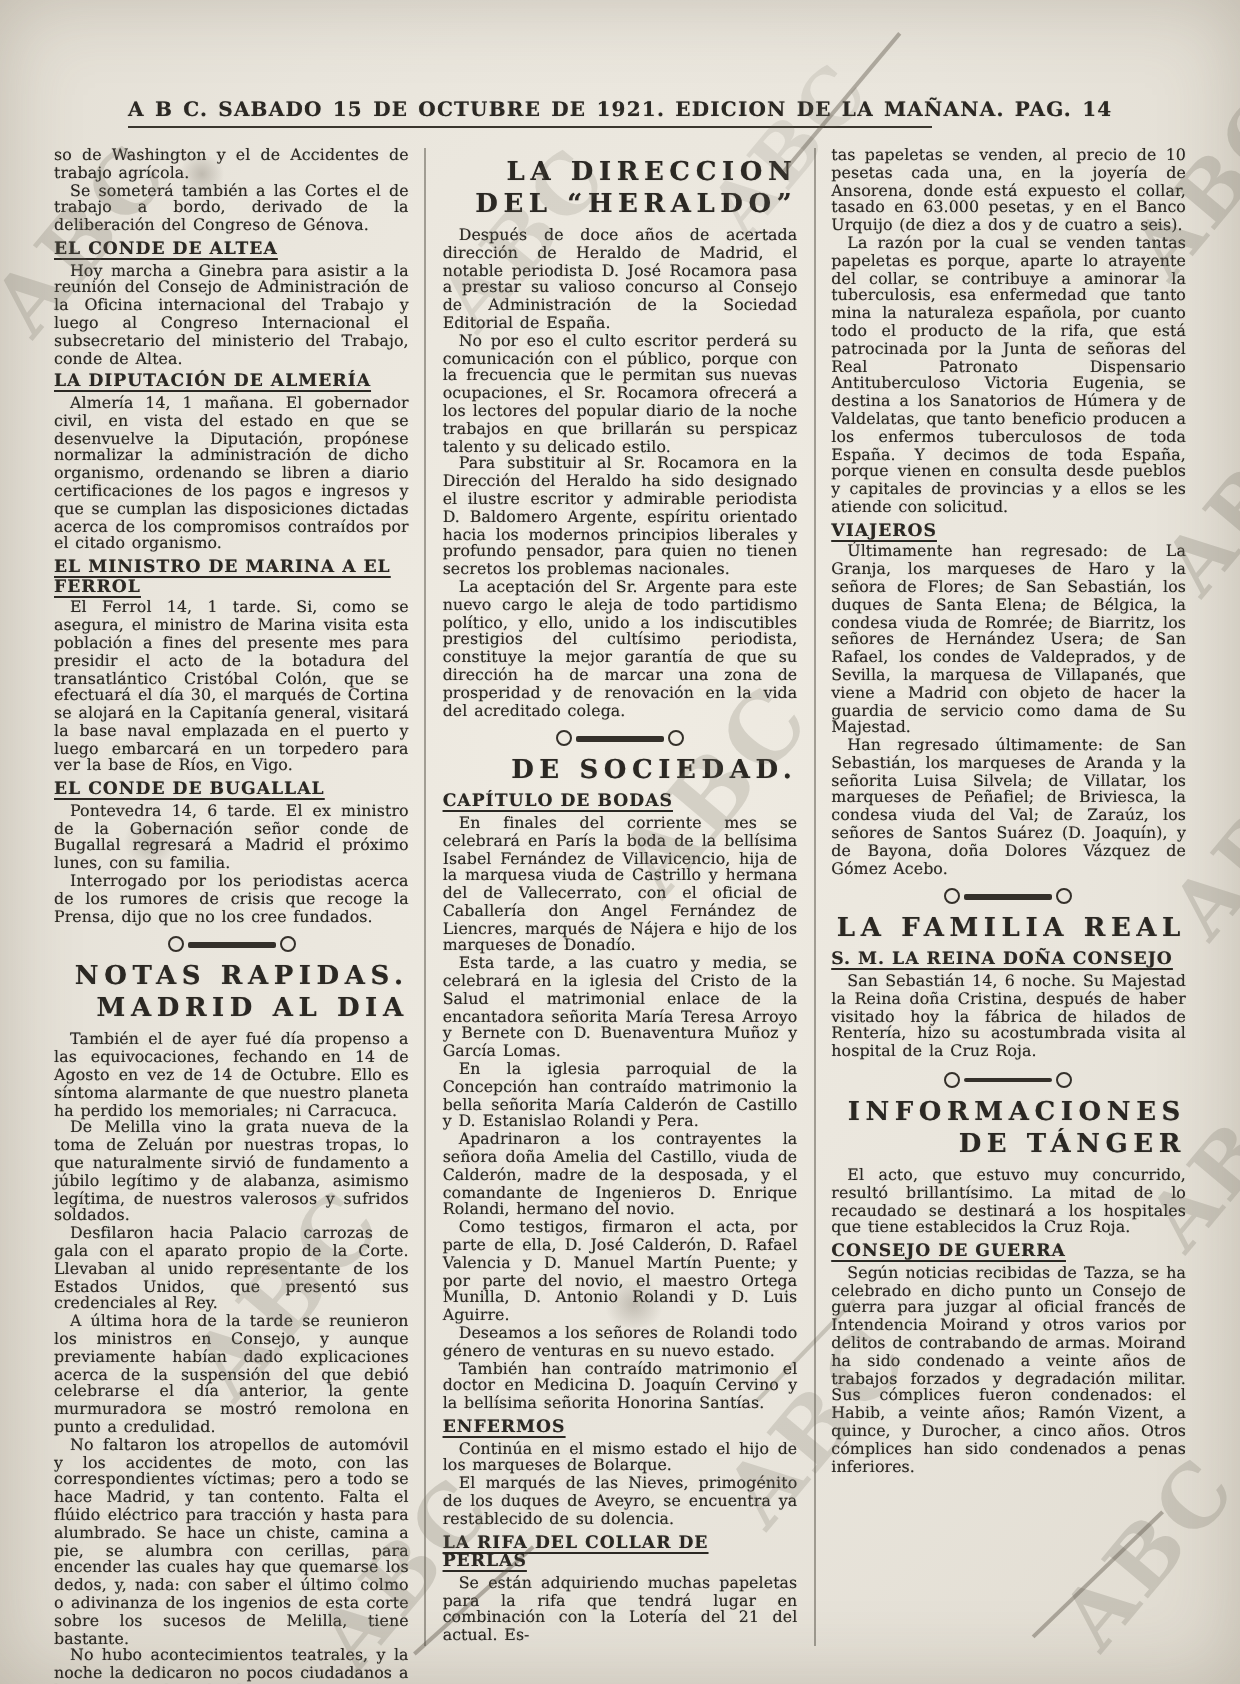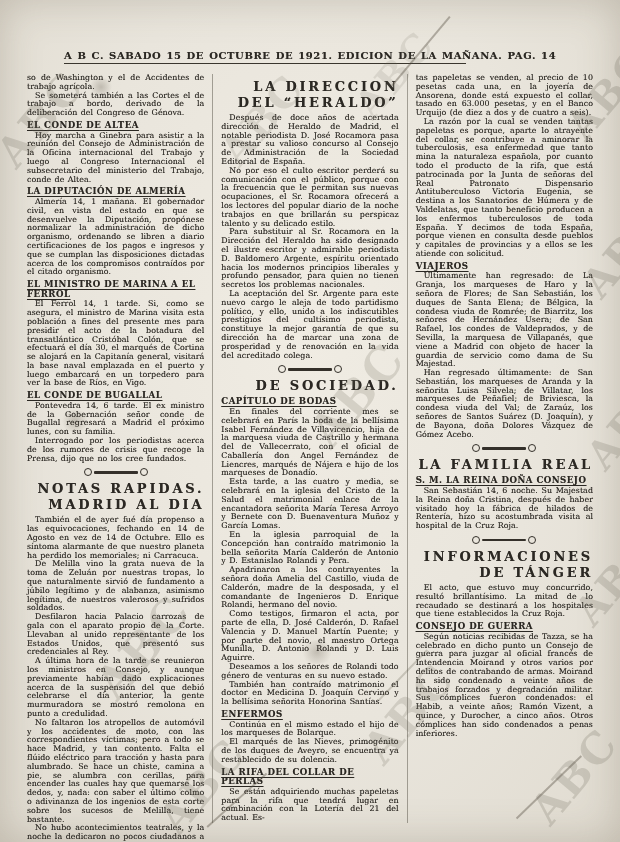--- a/index.html
+++ b/index.html
@@ -101,21 +101,21 @@
           <i></i>
           <b></b>
           <i></i>
         </div>
         <h2>
           <span>DE SOCIEDAD.</span>
         </h2>
         <h3>CAPÍTULO DE BODAS</h3>
         <p>En finales del corriente mes se celebrará en París la boda de la bellísima Isabel Fernández de Villavicencio, hija de la marquesa viuda de Castrillo y hermana del de Vallecerrato, con el oficial de Caballería don Angel Fernández de Liencres, marqués de Nájera e hijo de los marqueses de Donadío.</p>
         <p>Esta tarde, a las cuatro y media, se celebrará en la iglesia del Cristo de la Salud el matrimonial enlace de la encantadora señorita María Teresa Arroyo y Bernete con D. Buenaventura Muñoz y García Lomas.</p>
-        <p>En la iglesia parroquial de la Concepción han contraído matrimonio la bella señorita María Calderón de Antonio y D. Estanislao Rolandi y Pera.</p>
+        <p>En la iglesia parroquial de la Concepción han contraído matrimonio la bella señorita María Calderón de Castillo y D. Estanislao Rolandi y Pera.</p>
         <p>Apadrinaron a los contrayentes la señora doña Amelia del Castillo, viuda de Calderón, madre de la desposada, y el comandante de Ingenieros D. Enrique Rolandi, hermano del novio.</p>
         <p>Como testigos, firmaron el acta, por parte de ella, D. José Calderón, D. Rafael Valencia y D. Manuel Martín Puente; y por parte del novio, el maestro Ortega Munilla, D. Antonio Rolandi y D. Luis Aguirre.</p>
         <p>Deseamos a los señores de Rolandi todo género de venturas en su nuevo estado.</p>
         <p>También han contraído matrimonio el doctor en Medicina D. Joaquín Cervino y la bellísima señorita Honorina Santías.</p>
         <h3>ENFERMOS</h3>
         <p>Continúa en el mismo estado el hijo de los marqueses de Bolarque.</p>
         <p>El marqués de las Nieves, primogénito de los duques de Aveyro, se encuentra ya restablecido de su dolencia.</p>
         <h3>LA RIFA DEL COLLAR DE PERLAS</h3>
         <p>Se están adquiriendo muchas papeletas para la rifa que tendrá lugar en combinación con la Lotería del 21 del actual. Es-</p>
       </div>

